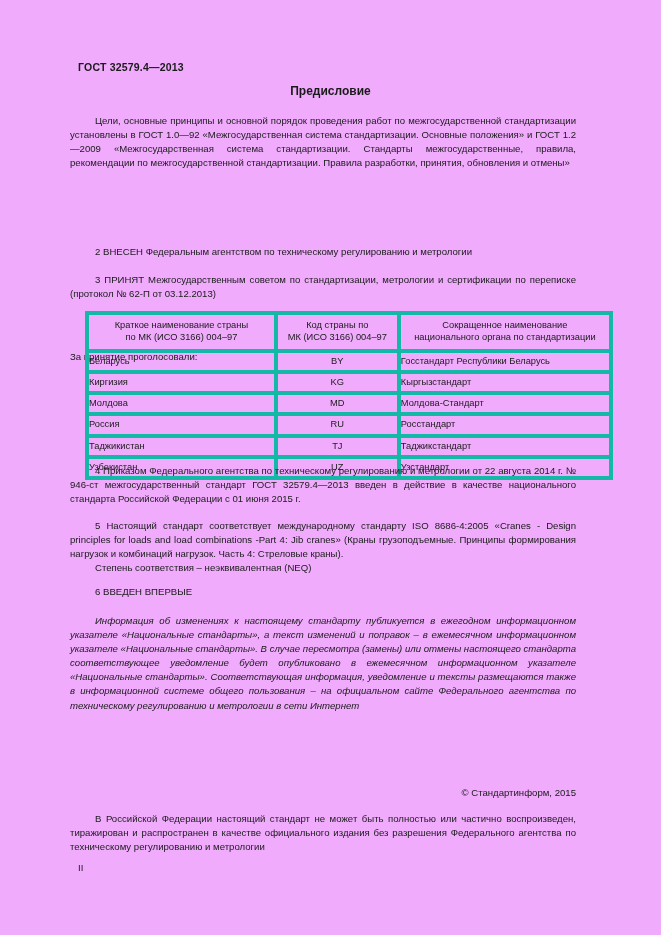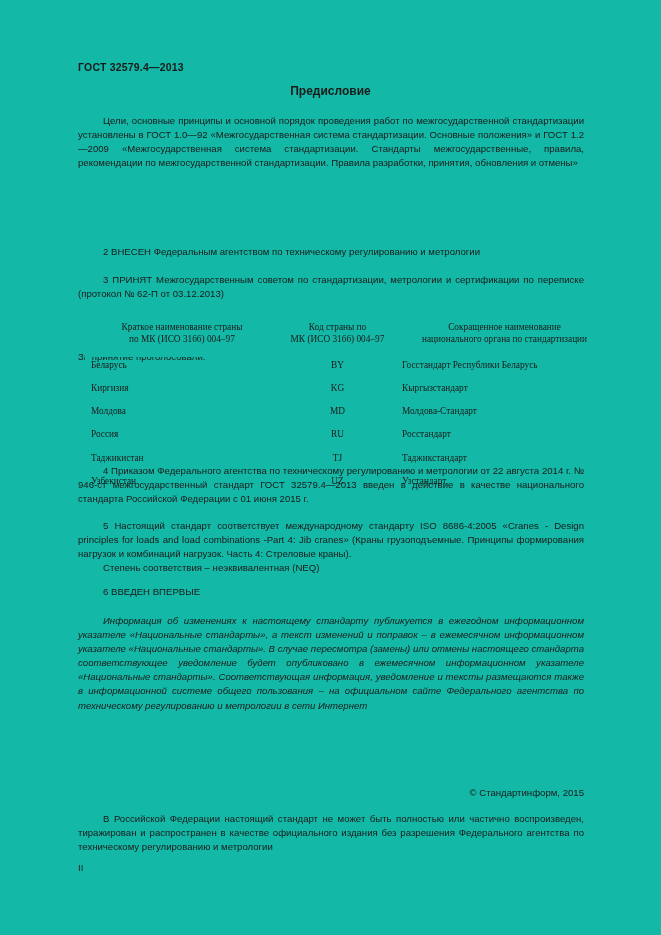--- a/index.html
+++ b/index.html
@@ -14,21 +14,21 @@
     color: #1a1a1a;
     position: relative;
     overflow: hidden;
   }
   .page {
     position: absolute;
     left: 0;
     top: 0;
     width: 661px;
     height: 935px;
-    background: #14b8a6;
+    background: #f0abfc;
   }
 
   
   .doc-header {
     position: absolute;
     left: 78px;
     top: 61px;
     font-size: 10.5px;
     font-weight: bold;
     letter-spacing: 0.2px;
@@ -40,21 +40,21 @@
     top: 84px;
     width: 505px;
     text-align: center;
     font-size: 12px;
     font-weight: bold;
   }
 
   
   .block {
     position: absolute;
-    left: 78px;
+    left: 70px;
     width: 506px;
     font-size: 9.6px;
     line-height: 14.1px;
     text-align: justify;
     text-justify: inter-word;
   }
   .block.indent { text-indent: 25px; }
   .block.bold { font-weight: bold; }
   .block.italic { font-style: italic; }
   .block.nojust { text-align: left; }
@@ -63,23 +63,22 @@
   
   .vote-table {
     position: absolute;
     left: 85px;
     top: 311px;
     width: 528px;
     border-collapse: collapse;
     font-size: 9.3px;
   }
   .vote-table th, .vote-table td {
-    border: 6px solid #14b8a6;
+    border: 4px solid #14b8a6;
     padding: 0;
-    font-family: Liberation Serif, serif;
   }
   .vote-table th {
     font-weight: normal;
     text-align: center;
     line-height: 12.4px;
     padding: 4px 3px 5px 3px;
     vertical-align: middle;
   }
   .vote-table td {
     height: 17.2px;

